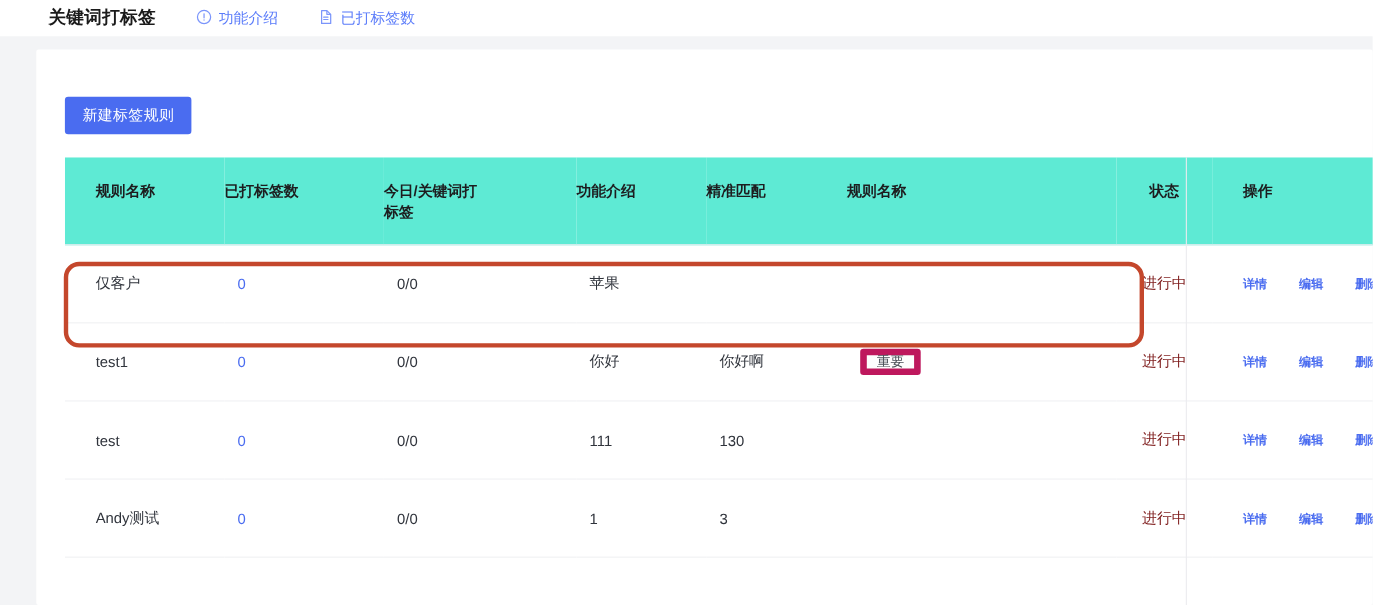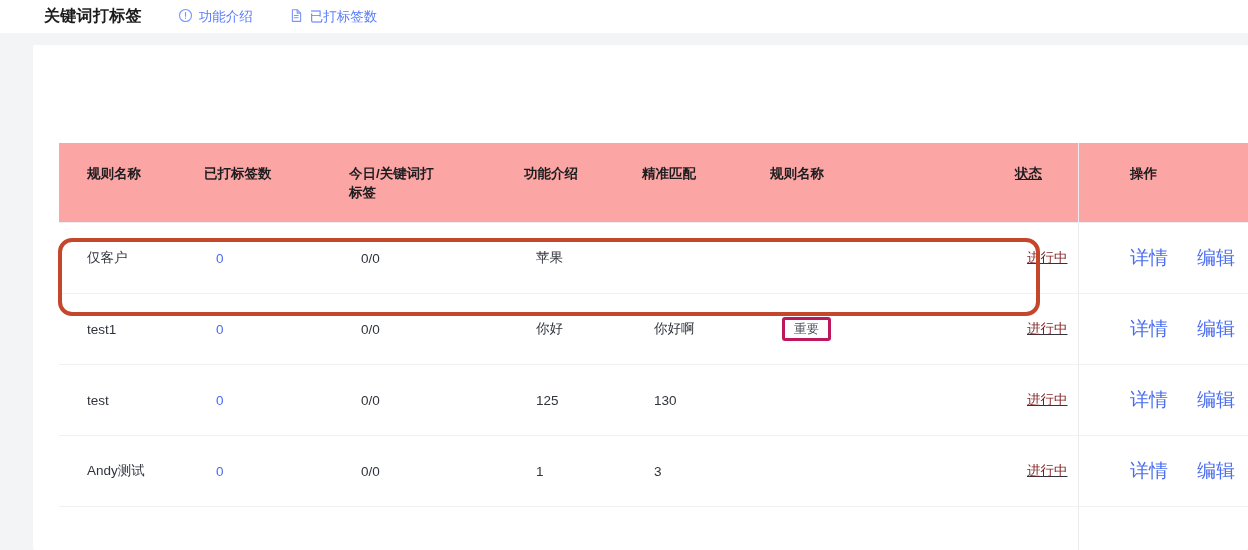--- a/index.html
+++ b/index.html
@@ -81,21 +81,21 @@
   
   .table-wrap {
     position: absolute;
     left: 26px; top: 98px;
     width: 1189px;
     height: 407px;
     overflow: hidden;
   }
   .tbl { width: 1290px; border-collapse: collapse; table-layout: fixed; }
   .tbl th {
-    background: #fca5a5;
+    background: #5eead4;
     font-size: 13.5px;
     font-weight: 700;
     color: #1d1d1f;
     text-align: left;
     vertical-align: top;
     padding: 21px 0 20px 0;
     height: 76px;
     line-height: 19px;
     border-bottom: 1px solid #ebedf0;
   }
@@ -115,41 +115,41 @@
   col.c-tagged  { width: 145px; }
   col.c-today   { width: 175px; }
   col.c-fuzzy   { width: 118px; }
   col.c-exact   { width: 128px; }
   col.c-custtag { width: 245px; }
   col.c-status  { width: 87px; }
   col.c-ops     { width: 247px; }
 
   th.c-name, td.c-name       { padding-left: 28px; }
   th.c-today .two-line       { display: block; width: 96px; }
-  th.c-status, td.c-status   { text-align: left; text-decoration: underline; }
+  th.c-status, td.c-status   { text-align: center; }
   th.c-ops, td.c-ops         { padding-left: 28px; }
 
   .link-num { color: #4a6cf0; cursor: pointer; }
   .status-txt { color: #7f1d1d; }
 
   .tag {
     display: inline-flex;
     align-items: center;
     justify-content: center;
     height: 24px;
     padding: 0 9px;
-    border: 3px solid #be185d;
+    border: 6px solid #be185d;
     border-radius: 3px;
     background: #fdfdfd;
     font-size: 12.5px;
     color: #4a4f57;
   }
 
   .ops { display: flex; gap: 29px; align-items: center; }
-  .op-link { color: #4a6cf0; font-size: 19px; cursor: pointer; white-space: nowrap; }
+  .op-link { color: #4a6cf0; font-size: 11px; cursor: pointer; white-space: nowrap; font-weight: bold; }
 
   
   .fixed-sep {
     position: absolute;
     left: 1045px; top: 98px;
     width: 1px; height: 452px;
     background: #ececef;
     box-shadow: -3px 0 6px -2px rgba(0,0,0,0.07);
     pointer-events: none;
   }
@@ -192,20 +192,23 @@
         </svg>
       </span>
       <span class="label">已打标签数</span>
     </div>
   </div>
 
   <div class="page-bg"></div>
 
   <div class="content-card">
 
+    <div class="toolbar">
+      <button class="btn-primary">新建标签规则</button>
+    </div>
 
     <div class="table-wrap">
       <table class="tbl">
         <colgroup>
           <col class="c-name">
             <col class="c-tagged">
             <col class="c-today">
           <col class="c-fuzzy">
             <col class="c-exact">
             <col class="c-custtag">
@@ -259,21 +262,21 @@
                 <span class="op-link">编辑</span>
                 <span class="op-link">删除</span>
               </div>
             </td>
           </tr>
 
           <tr>
             <td class="c-name">test</td>
             <td class="c-tagged"><span class="link-num">0</span></td>
             <td class="c-today">0/0</td>
-            <td class="c-fuzzy">125</td>
+            <td class="c-fuzzy">111</td>
             <td class="c-exact">130</td>
             <td class="c-custtag"></td>
             <td class="c-status"><span class="status-txt">进行中</span></td>
             <td class="c-ops">
               <div class="ops">
                 <span class="op-link">详情</span>
                 <span class="op-link">编辑</span>
                 <span class="op-link">删除</span>
               </div>
             </td>

